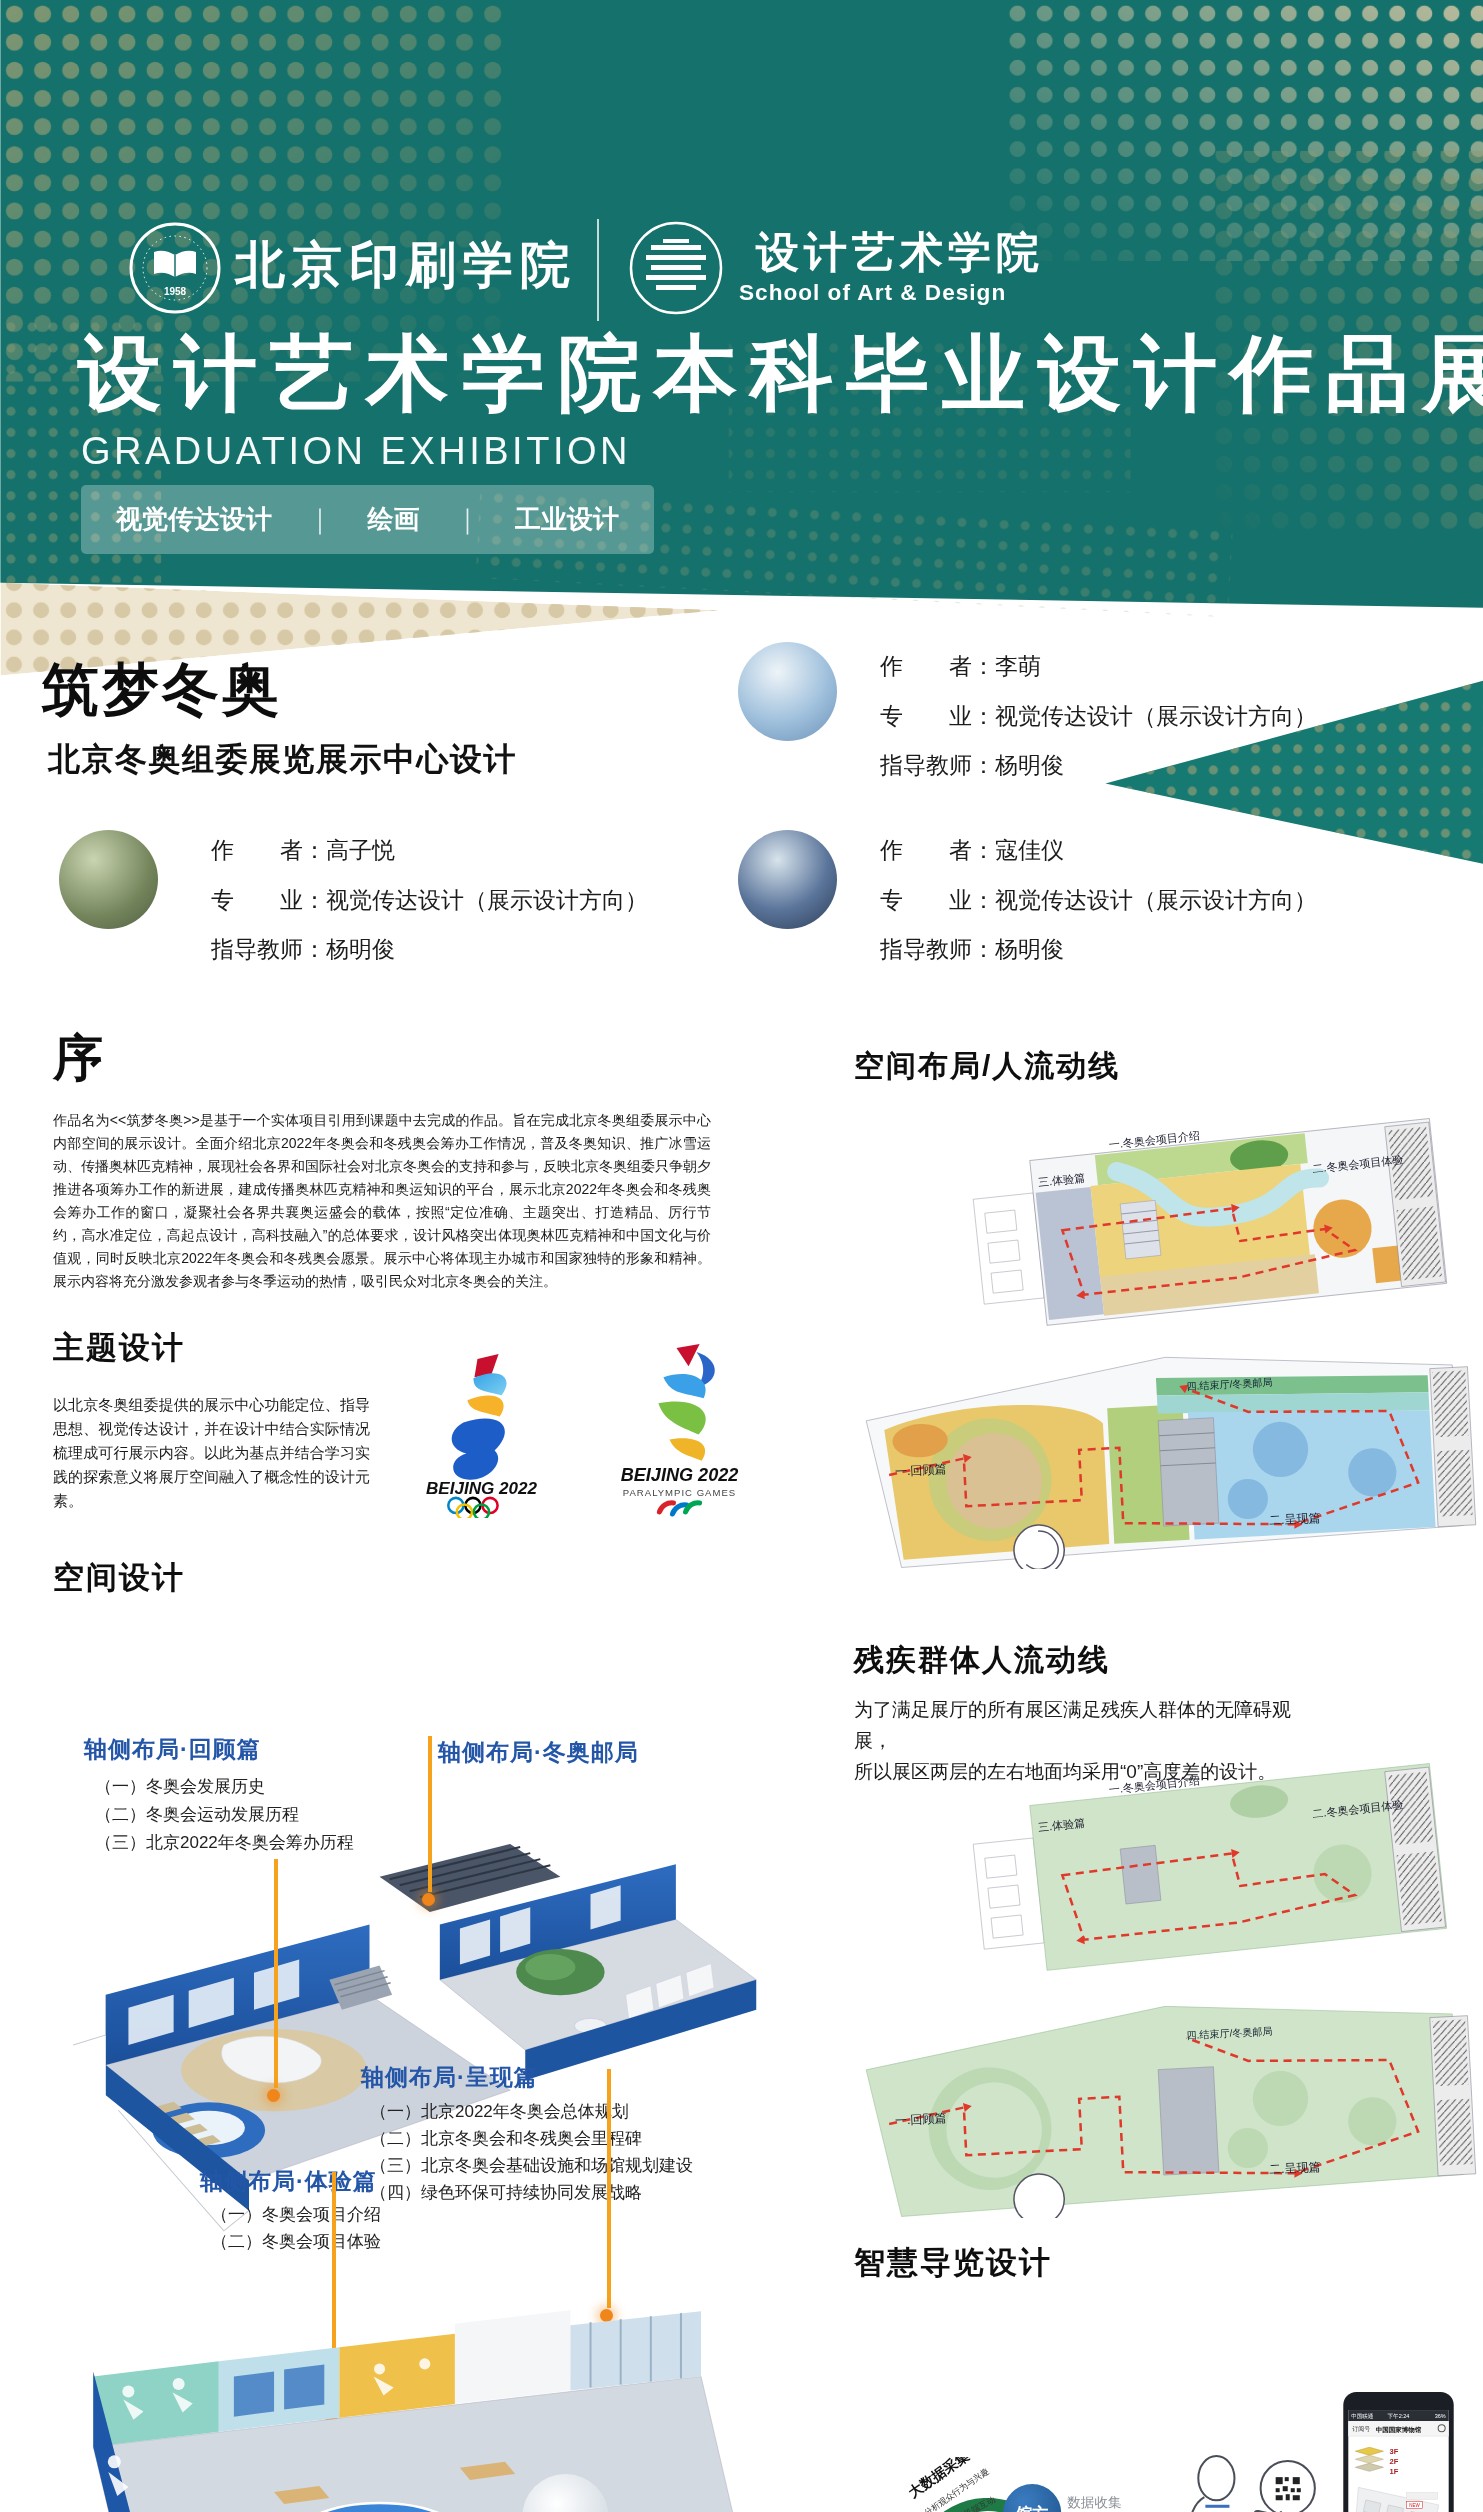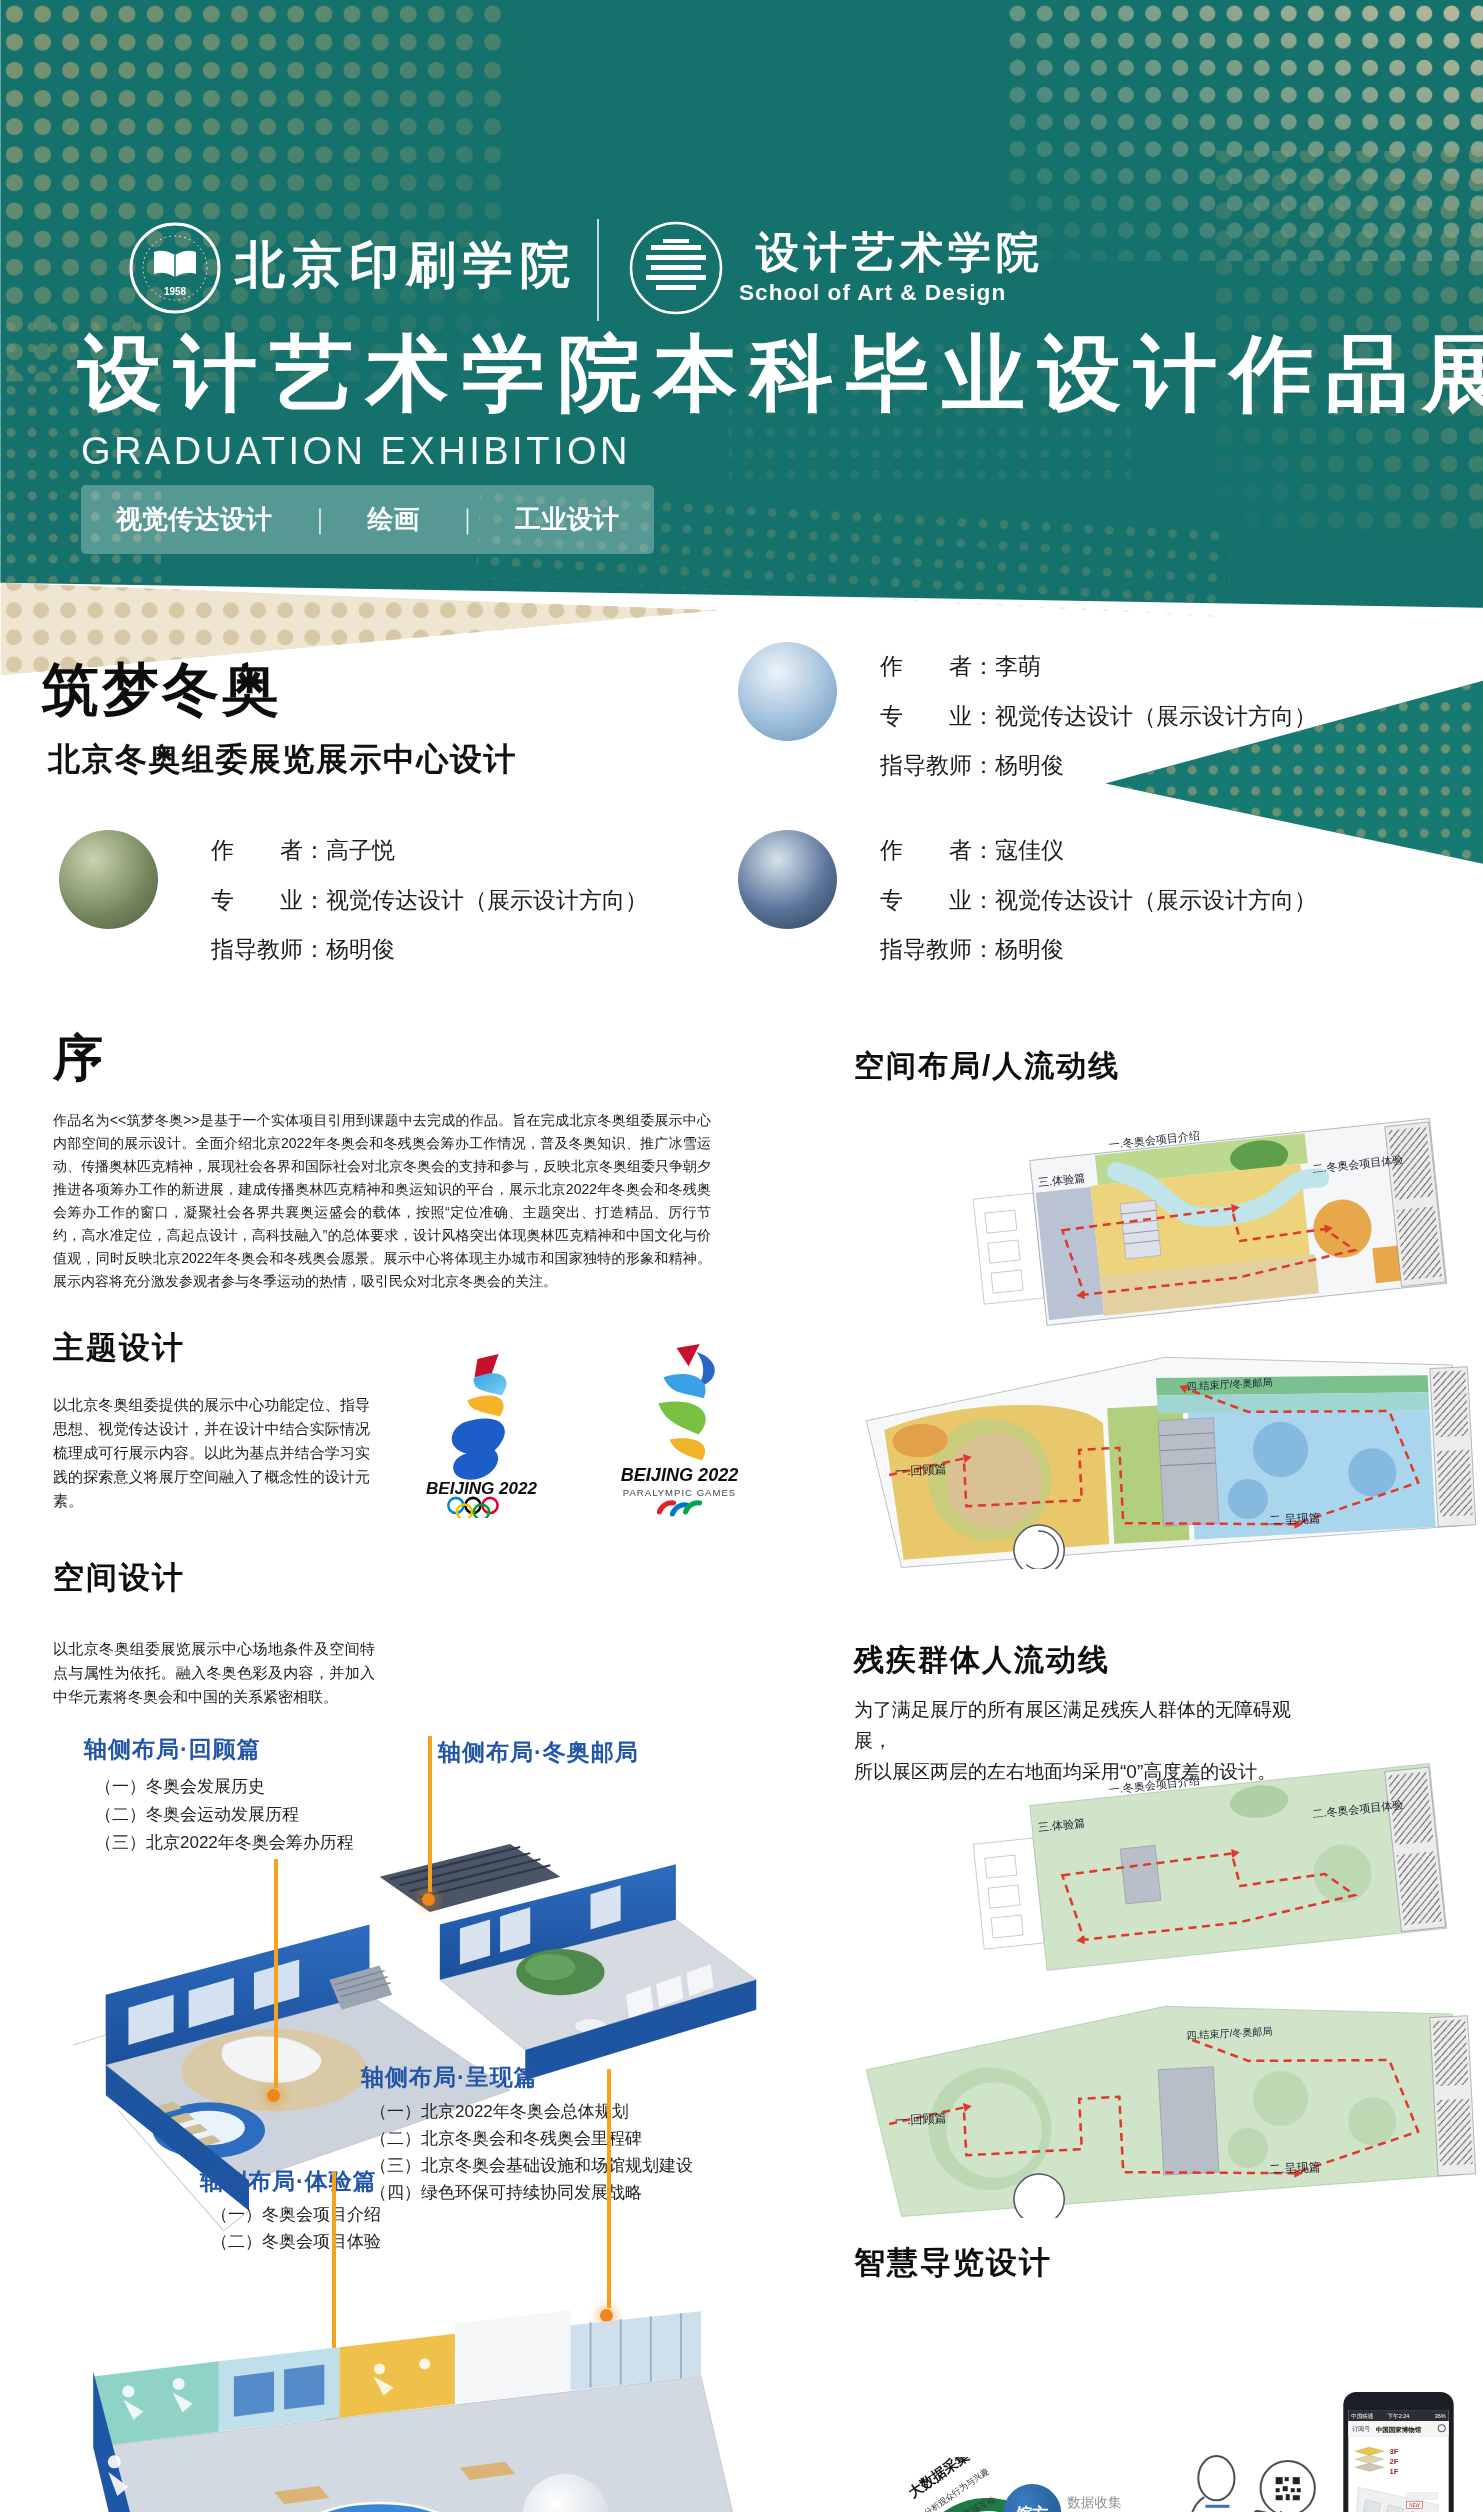--- a/index.html
+++ b/index.html
@@ -188,21 +188,20 @@
     <text x="148" y="278" text-anchor="middle" font-size="36" font-weight="700" font-style="italic" fill="#101010">BEIJING 2022</text>
     <text x="148" y="308" text-anchor="middle" font-size="19" letter-spacing="2" fill="#444">PARALYMPIC GAMES</text>
     <g fill="none" stroke-width="10" stroke-linecap="round">
       <path d="M108,340 A26 26 0 0 1 136,322" stroke="#d9232a"></path>
       <path d="M134,344 A26 26 0 0 1 162,326" stroke="#0078c9"></path>
       <path d="M160,340 A26 26 0 0 1 188,322" stroke="#00a651"></path>
     </g>
   </svg>
 
   <div class="abs hd" style="left:53px;top:1557px;font-size:31px">空间设计</div>
-  <div class="abs bt" style="left:53px;top:1637px;width:322px;font-size:15px;line-height:24px">以北京冬奥组委展览展示中心场地条件及空间特点与属性为依托。融入冬奥色彩及内容，并加入中华元素将冬奥会和中国的关系紧密相联。</div>
 
   <svg class="abs" style="left:58px;top:1829px" width="726" height="442" viewBox="0 0 1445 880">
     <defs>
       <linearGradient id="aw1" x1="0" y1="0" x2="0" y2="1">
           <stop offset="0" stop-color="#2e6cc0"></stop>
           <stop offset="1" stop-color="#1b4f9a"></stop>
         </linearGradient>
     </defs>
     <g stroke="#c3c9d2" stroke-width="2" fill="none">
       <polyline points="30,430 95,410 95,330"></polyline>

